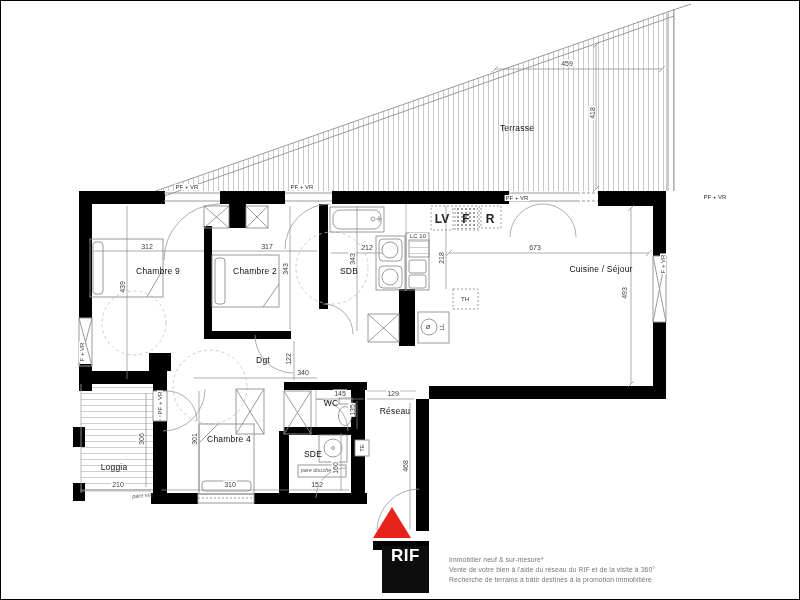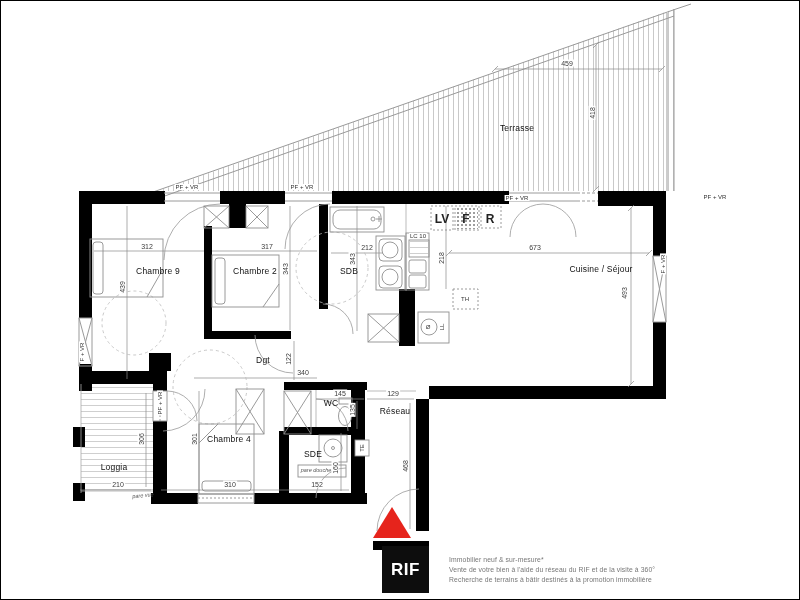--- a/index.html
+++ b/index.html
@@ -19,21 +19,21 @@
   .dim{font-size:7px;color:#3a3a3a;background:#fff;padding:0 1px}
   .v{transform:translate(-50%,-50%) rotate(-90deg)}
   .tiny{font-size:6px;color:#333;background:#fff;padding:0 1px}
   .eq{font-size:12px;font-weight:bold;color:#222;background:transparent}
   .it{font-style:italic;font-size:5.5px;color:#555}
   
   #footer-left{position:absolute;left:60px;top:552px;width:330px;text-align:center}
   #footer-title{font-size:9px;font-weight:bold;color:#111;letter-spacing:.1px}
   .footer-sub{font-size:6.4px;color:#aaa;margin-top:2px;letter-spacing:.1px}
   #rif-logo{position:absolute;left:381px;top:545px;width:47px;height:47px;
-    background:#0d0d0d;color:#fff;display:flex;align-items:center;justify-content:center;
+    background:#0d0d0d;color:#fff;display:flex;justify-content:center;
     font-weight:bold;font-size:17px;letter-spacing:.5px}
   #footer-right{position:absolute;left:448px;top:554px;width:300px}
   .tagline{font-size:6.8px;color:#777;line-height:10px;letter-spacing:.1px}
 </style>
 </head>
 <body>
 
 <div id="canvas">
 
   <div class="hatch hatch-v" style="left:157px;top:8px;width:516px;height:182px;

